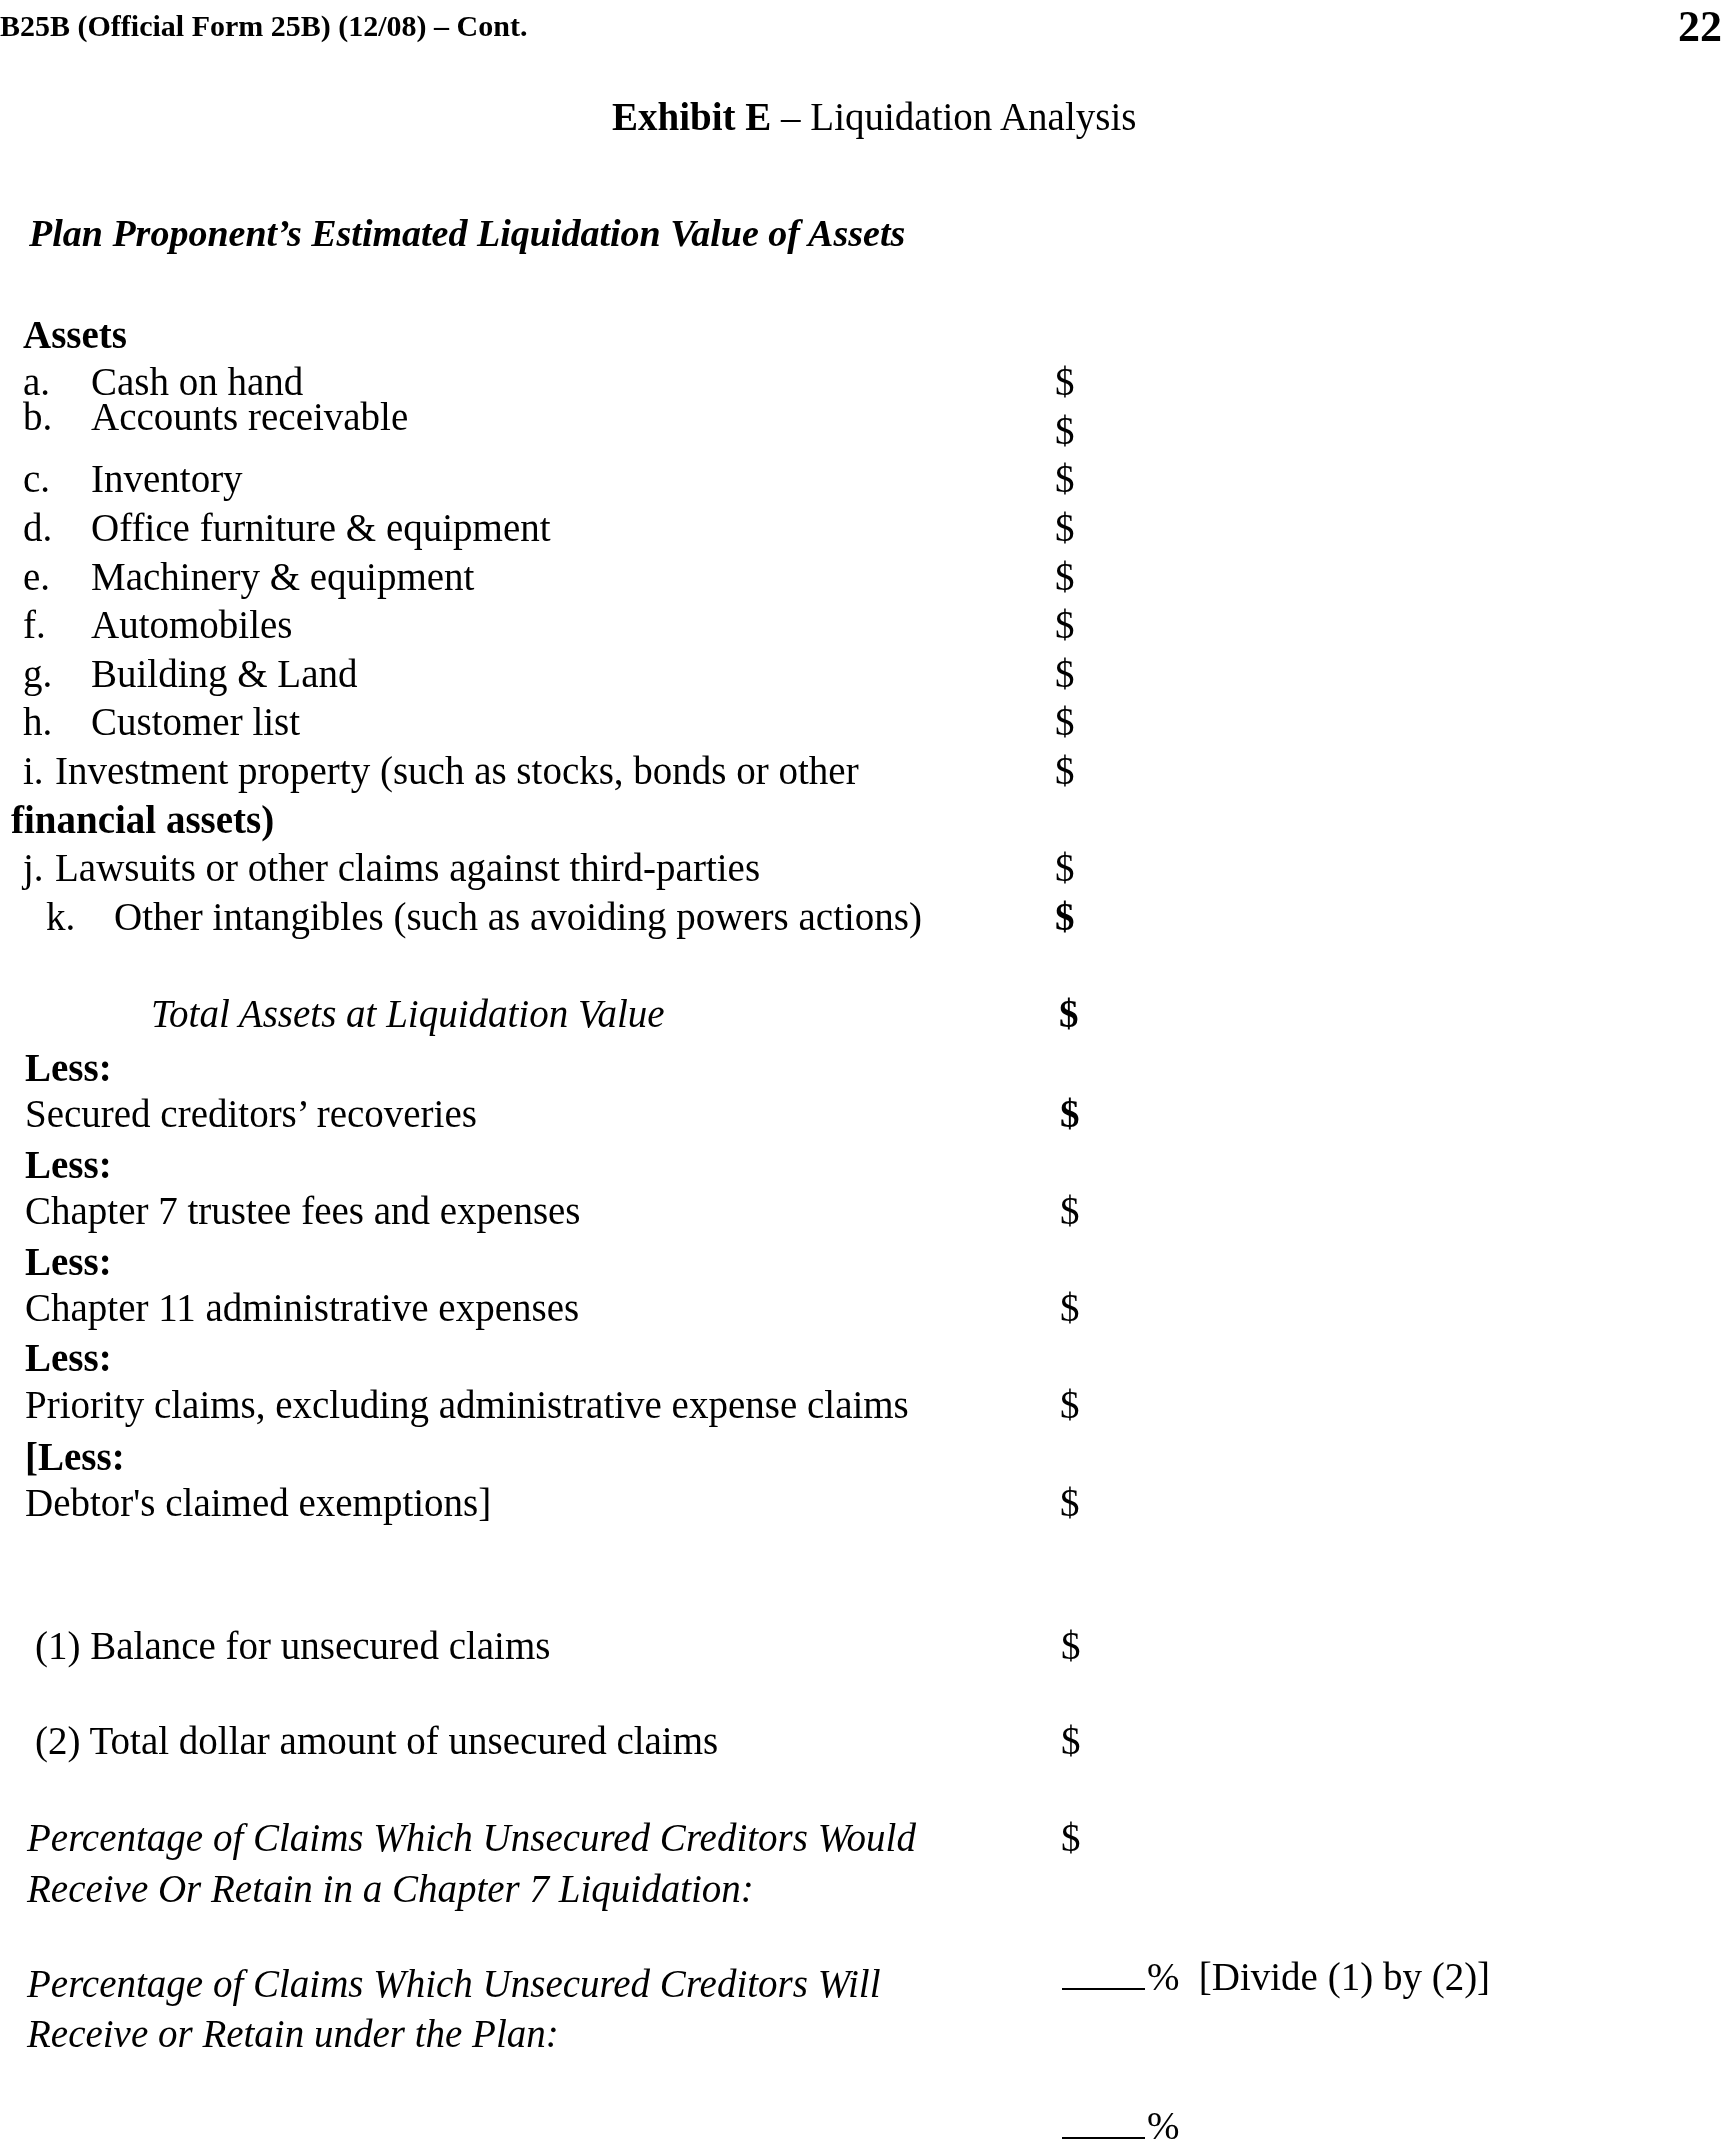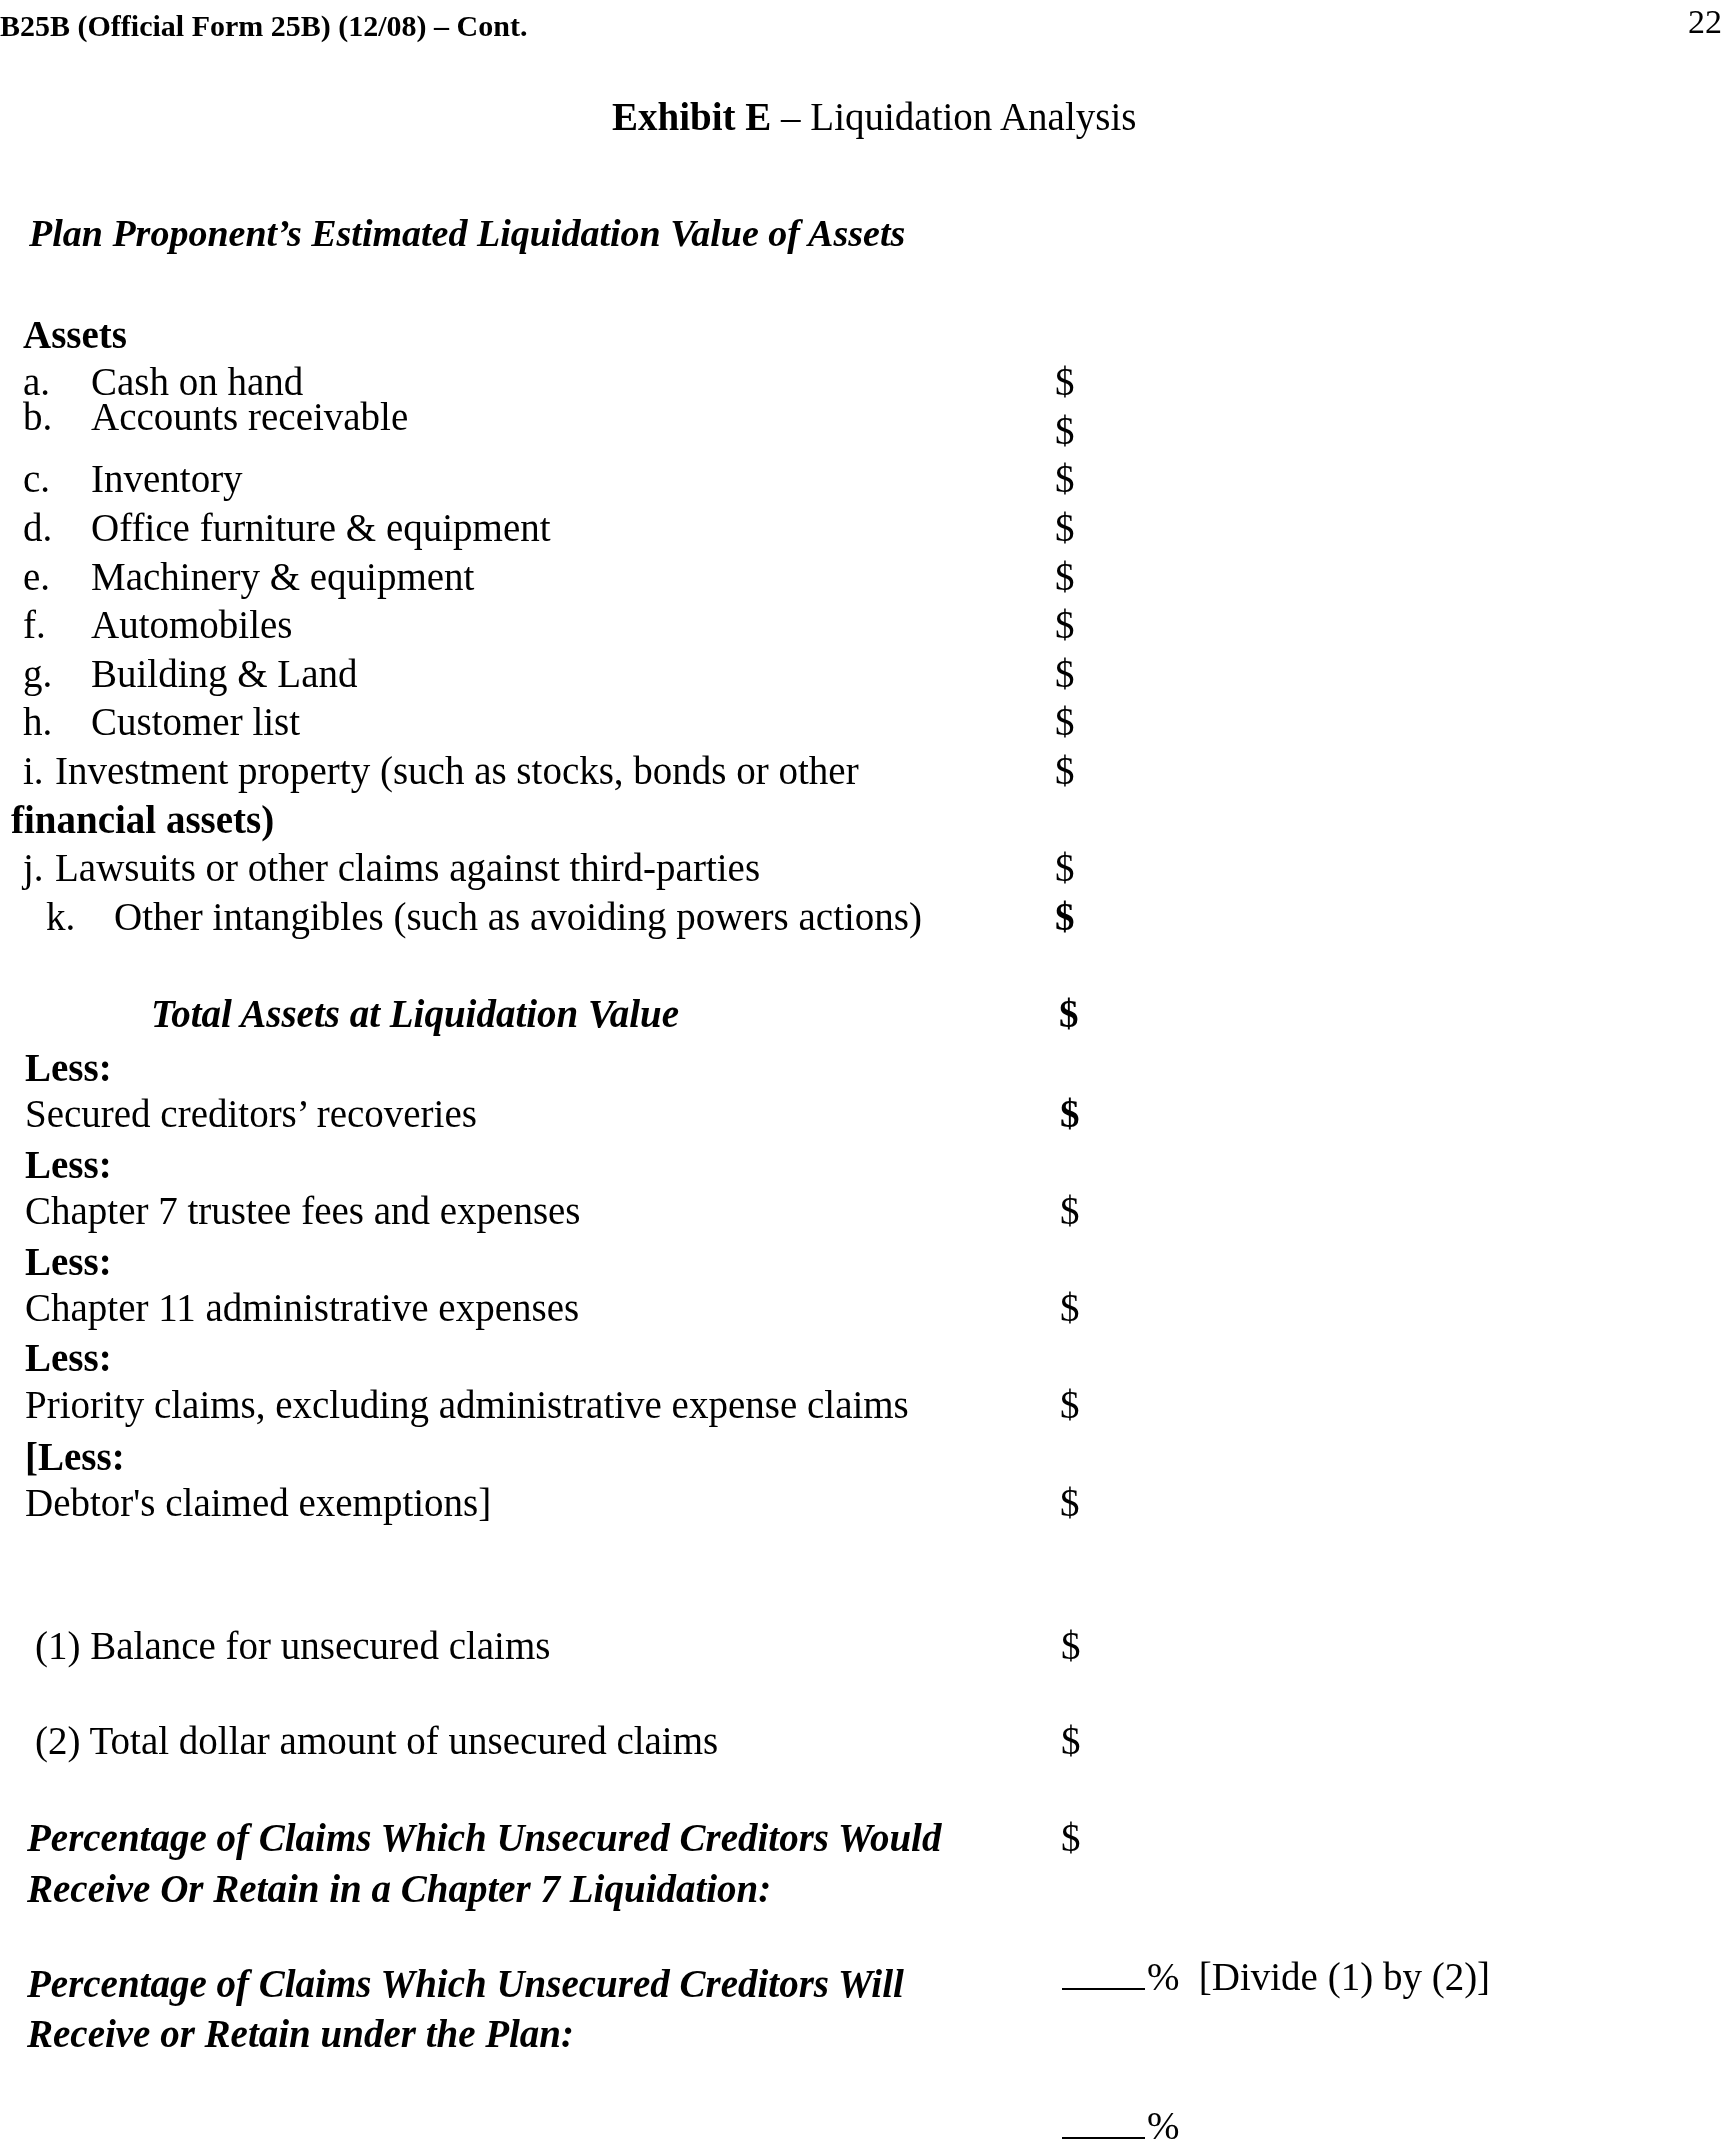--- a/index.html
+++ b/index.html
@@ -1,26 +1,26 @@
 <!DOCTYPE html>
 <html style="font-size:7.8px"><head>
 <meta charset="utf-8">
 <style>
   html, body { margin:0; padding:0; background:#ffffff; }
   body { width:1726px; height:2151px; position:relative; overflow:hidden;
          font-family:"Liberation Serif", "DejaVu Serif", serif; color:#000; }
   .abs { position:absolute; white-space:nowrap; line-height:1; }
   .hdr { font-weight:bold; font-size:30px; }
-  .pnum { font-size:34px; }
+  .pnum { font-size:44px;font-weight:bold; }
   .title { font-size:39px; }
   .title b { font-weight:bold; }
   .sub { font-weight:bold; font-style:italic; font-size:38px; }
   .row { font-size:39px; }
   .bold { font-weight:bold; }
-  .bi { font-weight:bold; font-style:italic; }
+  .bi { font-weight:normal; font-style:italic; }
   .dollar { font-size:39px; }
   .blank { display:inline-block; width:83px; border-bottom:2.4px solid #000; height:29px; vertical-align:baseline; margin-right:1.9px; }
   .lbl { display:inline-block; width:44px; }
 </style>
 </head>
 <body>
 
 <div class="abs hdr" style="left:0px; top:10.7px;">B25B (Official Form 25B) (12/08) – Cont.</div>
 <div class="abs pnum" style="right:3.9px; top:4.9px;">22</div>
 

